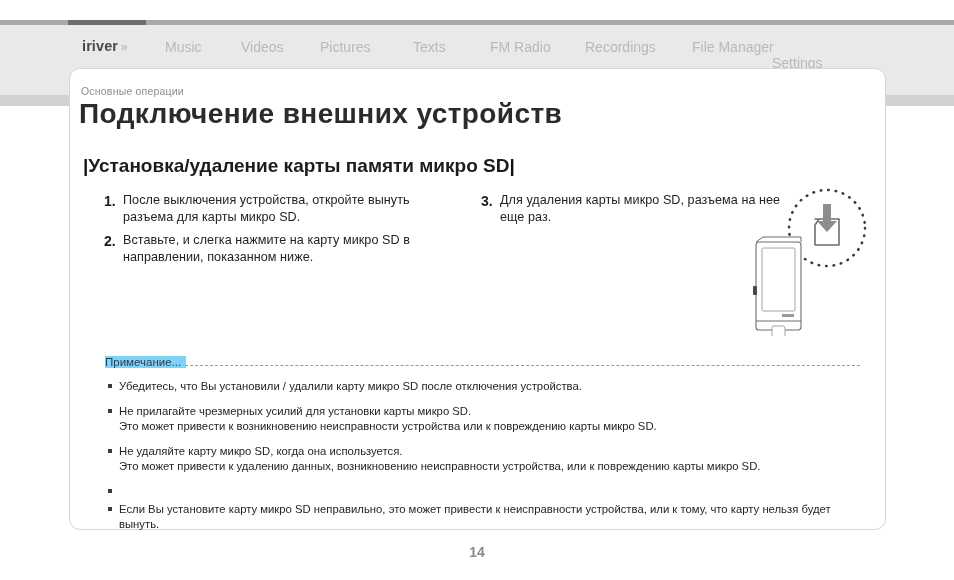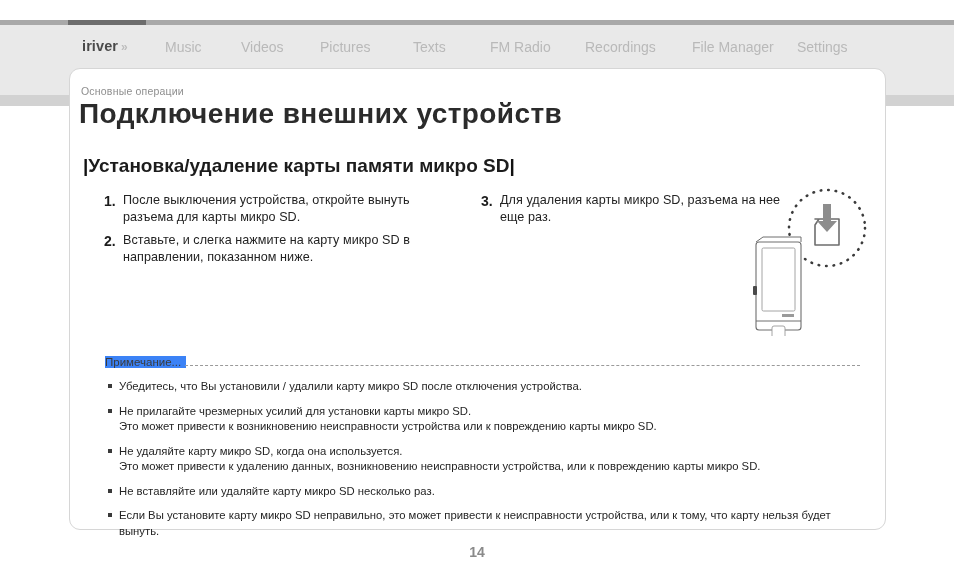--- a/index.html
+++ b/index.html
@@ -74,21 +74,21 @@
   .step-text {
     font-size:12.6px; color:#232323; line-height:16.5px; letter-spacing:.05px;
   }
 
   
   .illus { position:absolute; left:742px; top:186px; width:130px; height:150px; }
 
   
   .note-label {
     position:absolute; left:105px; top:356px;
-    font-size:11.5px; color:#3b3b3b; background:#3b82f6; padding-right:5px;
+    font-size:11.5px; color:#3b3b3b; background:#7dd3fc; padding-right:5px;
   }
   .note-rule {
     position:absolute; left:185px; top:365px; width:675px; height:1px;
     border-top:1px dashed #9a9a9a;
   }
   .notes { position:absolute; left:108px; top:379px; width:762px; }
   .note-item { display:flex; margin-bottom:9px; }
   .note-bullet {
     width:11px; flex:0 0 11px; padding-top:5px;
   }
@@ -118,21 +118,21 @@
     <span>iriver</span><span class="chev">»</span>
   </div>
   <div id="nav-items">
       <div class="nav-item" style="left: 165px;"><span>Music</span></div>
       <div class="nav-item" style="left: 241px;"><span>Videos</span></div>
       <div class="nav-item" style="left: 320px;"><span>Pictures</span></div>
       <div class="nav-item" style="left: 413px;"><span>Texts</span></div>
       <div class="nav-item" style="left: 490px;"><span>FM Radio</span></div>
       <div class="nav-item" style="left: 585px;"><span>Recordings</span></div>
       <div class="nav-item" style="left: 692px;"><span>File Manager</span></div>
-      <div class="nav-item" style="left: 797px;"><span>Settings</span></div>
+      <div class="nav-item" style="left: 772px; margin-top: 16px;"><span>Settings</span></div>
     </div>
 
   <div class="card"></div>
 
   <div class="kicker">Основные операции</div>
   <div class="title">Подключение внешних устройств</div>
 
   <div class="section-head">
     <span class="bar">|</span><span>Установка/удаление карты памяти микро SD</span><span class="bar">|</span>
   </div>
@@ -209,23 +209,20 @@
         </div>
         <div class="note-text">
           <span class="l2">Не удаляйте карту микро SD, когда она используется.</span>
           <span class="l2">Это может привести к удалению данных, возникновению неисправности устройства, или к повреждению карты микро SD.</span>
         </div>
       </div>
       <div class="note-item">
         <div class="note-bullet">
           <i></i>
         </div>
-        <div class="note-text">
-          <span class="l2">Не вставляйте или удаляйте карту микро SD несколько раз.</span>
-        </div>
       </div>
       <div class="note-item">
         <div class="note-bullet">
           <i></i>
         </div>
         <div class="note-text">
           <span class="l2">Если Вы установите карту микро SD неправильно, это может привести к неисправности устройства, или к тому, что карту нельзя будет вынуть.</span>
         </div>
       </div>
     </div>

